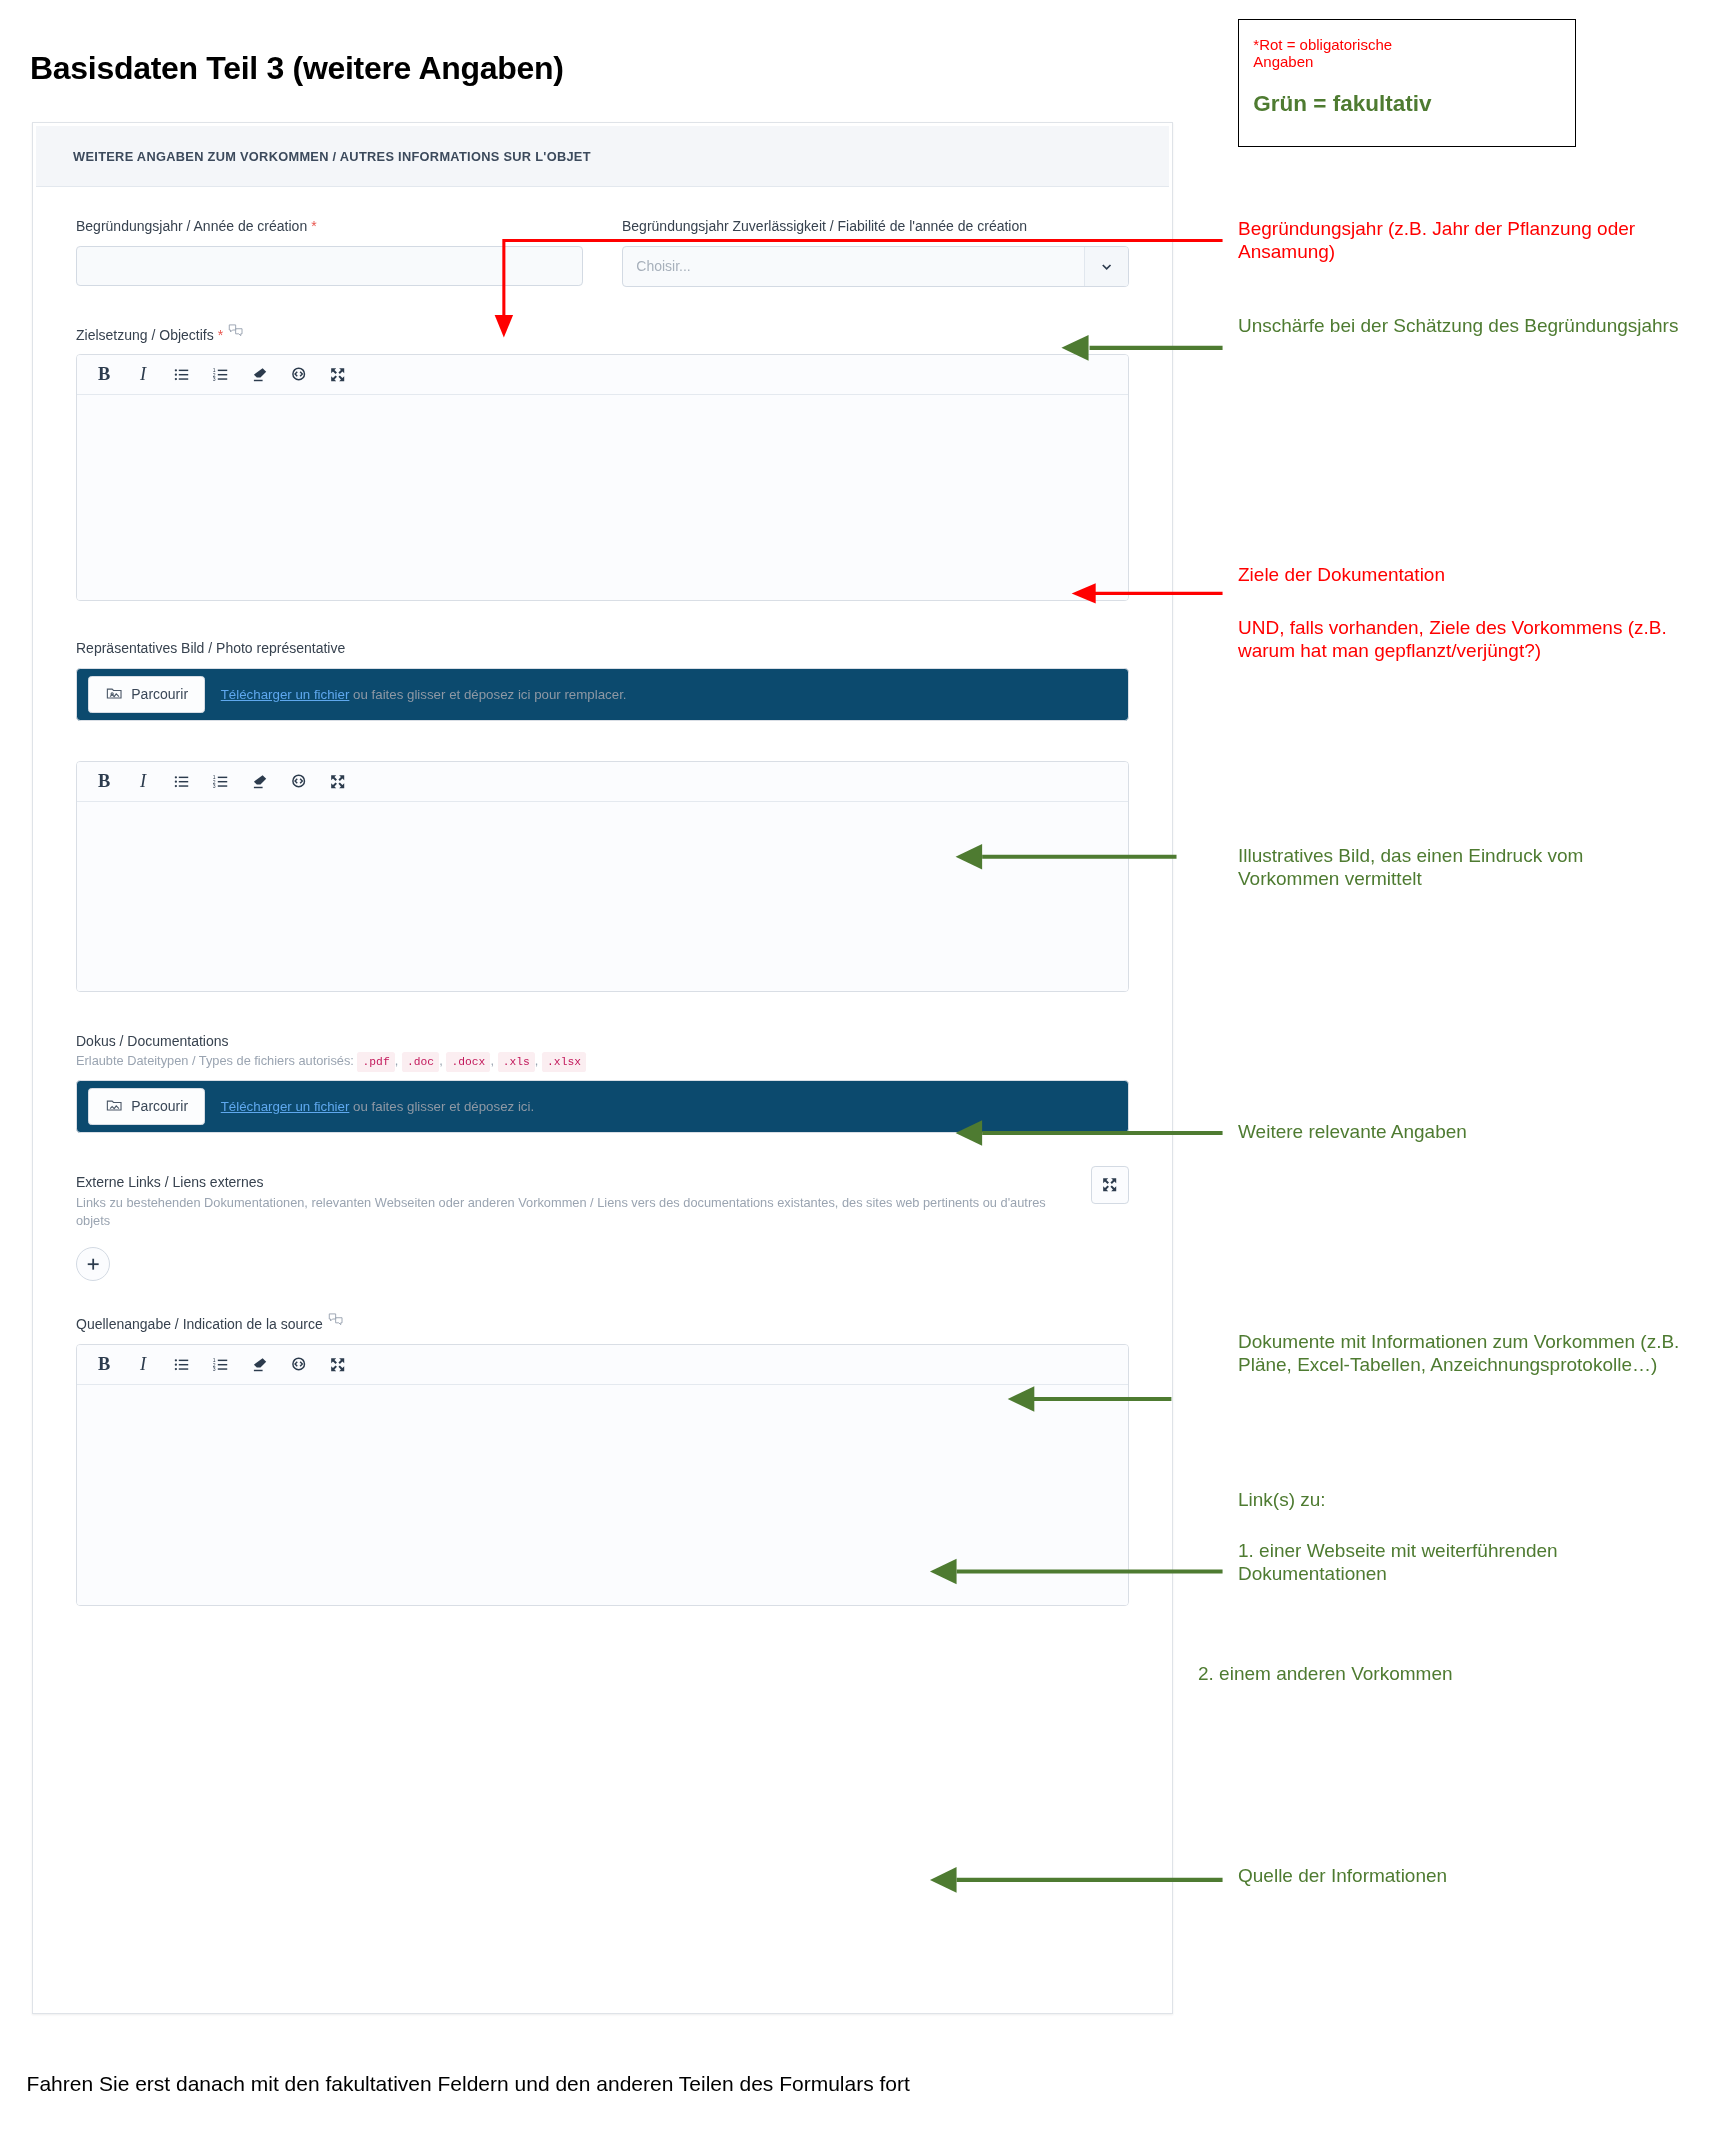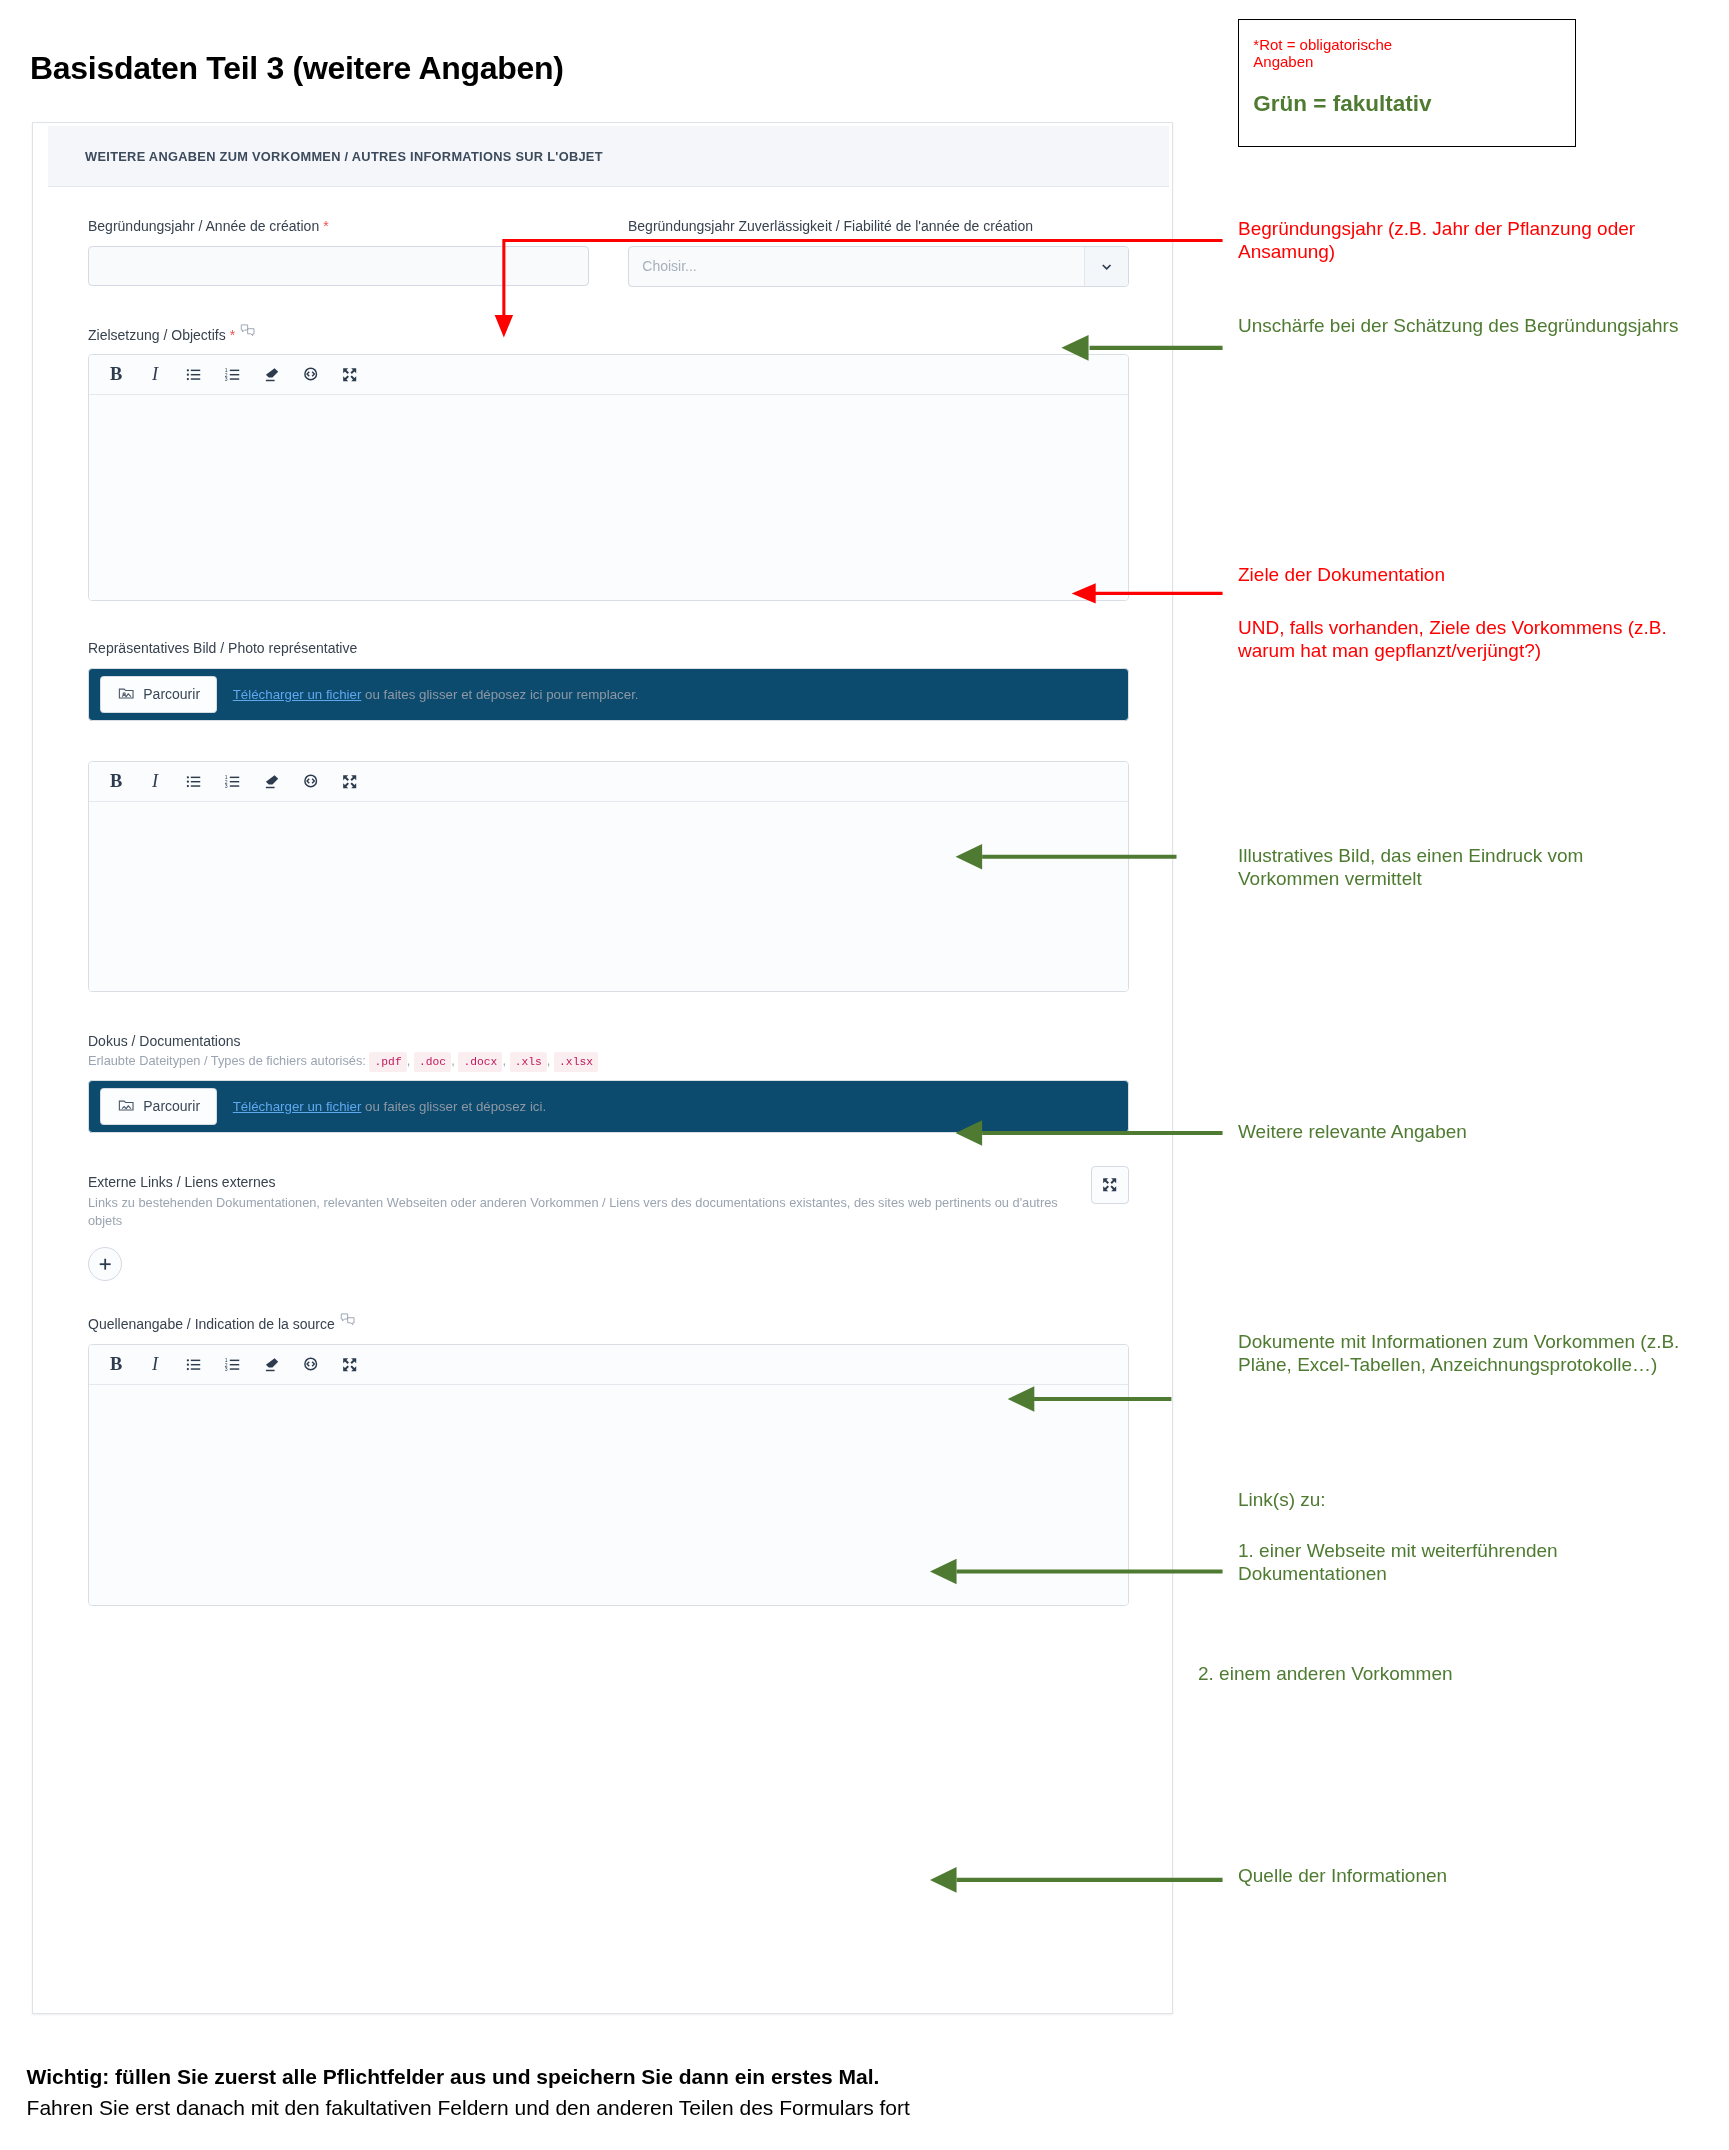--- a/index.html
+++ b/index.html
@@ -47,21 +47,20 @@
   }
 
   
   .form-panel {
     position: absolute;
     left: 32px; top: 122px;
     width: 1141px; height: 1892px;
     background: #ffffff;
     border: 0.5px solid #dfe3e8;
     box-shadow: 0 1px 2px rgba(0,0,0,0.07);
-    padding-left: 12px;
   }
   .panel-header {
     background: #f4f6f9;
     border-bottom: 0.5px solid #e3e8ee;
     height: 61px;
     display: flex;
     align-items: center;
     padding-left: 37px;
     margin: 3.1px 3.1px 0 3.1px;
   }
@@ -536,16 +535,15 @@
 <div class="anno red" style="left:1238px; top:616px; width:460px;">UND, falls vorhanden, Ziele des Vorkommens (z.B. warum hat man gepflanzt/verjüngt?)</div>
 <div class="anno green" style="left:1238px; top:844px; width:450px;">Illustratives Bild, das einen Eindruck vom Vorkommen vermittelt</div>
 <div class="anno green" style="left:1238px; top:1120px; width:460px;">Weitere relevante Angaben</div>
 <div class="anno green" style="left:1238px; top:1330px; width:471px;">Dokumente mit Informationen zum Vorkommen (z.B. Pläne, Excel-Tabellen, Anzeichnungsprotokolle…)</div>
 <div class="anno green" style="left:1238px; top:1488px; width:450px;">Link(s) zu:</div>
 <div class="anno green" style="left:1238px; top:1539px; width:358px;">1. einer Webseite mit weiterführenden Dokumentationen</div>
 <div class="anno green" style="left:1198px; top:1662px; width:358px;">2. einem anderen Vorkommen</div>
 <div class="anno green" style="left:1238px; top:1864px; width:450px;">Quelle der Informationen</div>
 
 <div class="footer">
-  <div class="footer-bold">Wichtig: füllen Sie zuerst alle Pflichtfelder aus und speichern Sie dann ein erstes Mal.</div>
   <div class="footer-normal">Fahren Sie erst danach mit den fakultativen Feldern und den anderen Teilen des Formulars fort</div>
 </div>
 
 
 </body></html>

